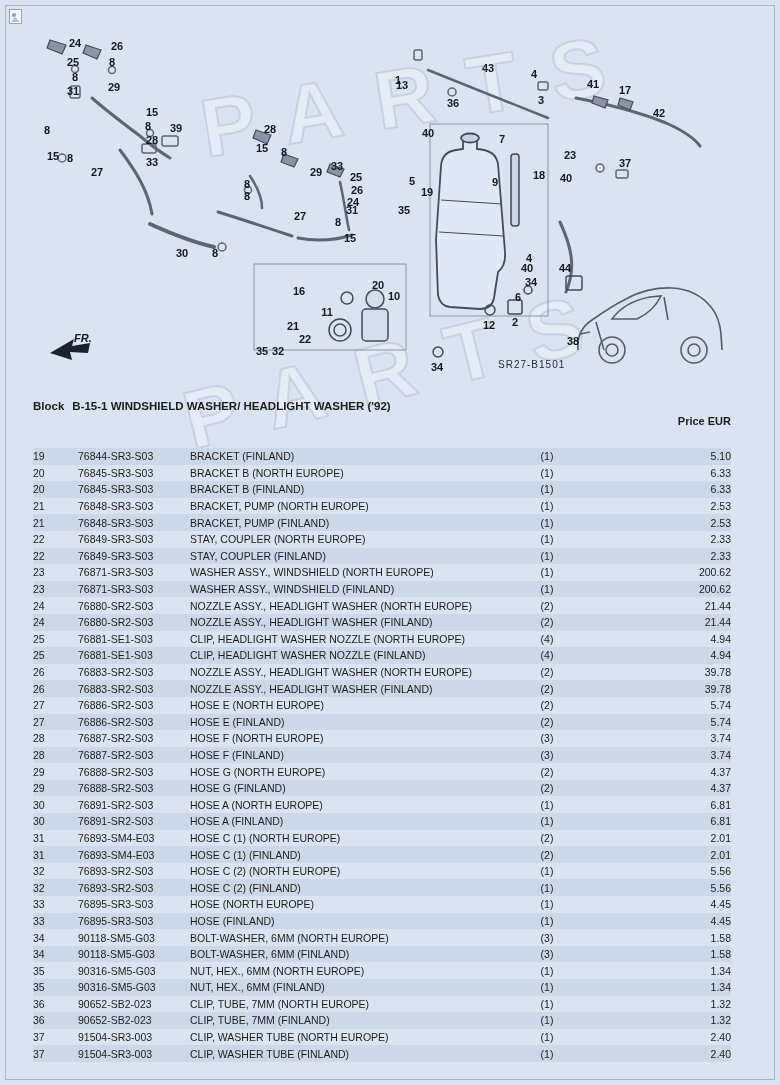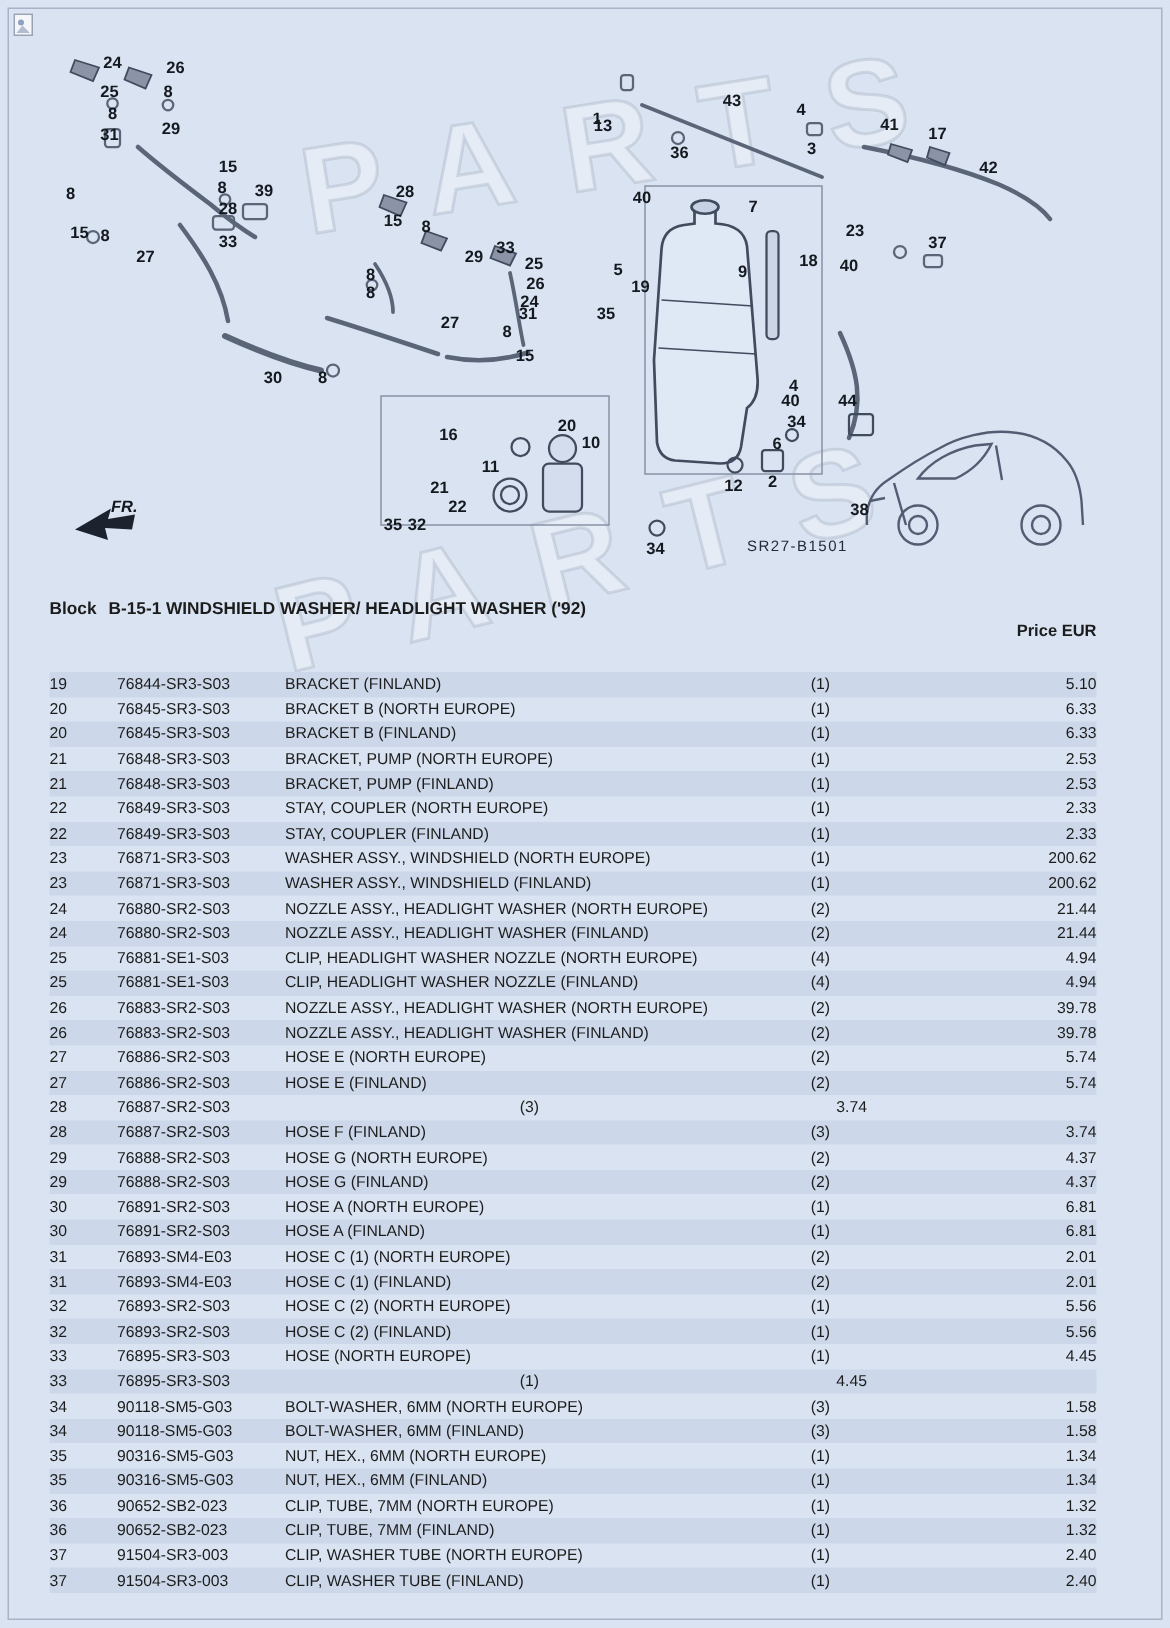--- a/index.html
+++ b/index.html
@@ -382,20 +382,21 @@
     <div class="row">
       <div class="c0">27</div>
       <div class="c1">76886-SR2-S03</div>
       <div class="c2">HOSE E (FINLAND)</div>
       <div class="c3">(2)</div>
       <div class="c4">5.74</div>
     </div>
     <div class="row">
       <div class="c0">28</div>
       <div class="c1">76887-SR2-S03</div>
+      <div class="c2">HOSE F (NORTH EUROPE)</div>
       <div class="c3">(3)</div>
       <div class="c4">3.74</div>
     </div>
     <div class="row">
       <div class="c0">28</div>
       <div class="c1">76887-SR2-S03</div>
       <div class="c2">HOSE F (FINLAND)</div>
       <div class="c3">(3)</div>
       <div class="c4">3.74</div>
     </div>
@@ -458,20 +459,21 @@
     <div class="row">
       <div class="c0">33</div>
       <div class="c1">76895-SR3-S03</div>
       <div class="c2">HOSE (NORTH EUROPE)</div>
       <div class="c3">(1)</div>
       <div class="c4">4.45</div>
     </div>
     <div class="row">
       <div class="c0">33</div>
       <div class="c1">76895-SR3-S03</div>
+      <div class="c2">HOSE (FINLAND)</div>
       <div class="c3">(1)</div>
       <div class="c4">4.45</div>
     </div>
     <div class="row">
       <div class="c0">34</div>
       <div class="c1">90118-SM5-G03</div>
       <div class="c2">BOLT-WASHER, 6MM (NORTH EUROPE)</div>
       <div class="c3">(3)</div>
       <div class="c4">1.58</div>
     </div>

